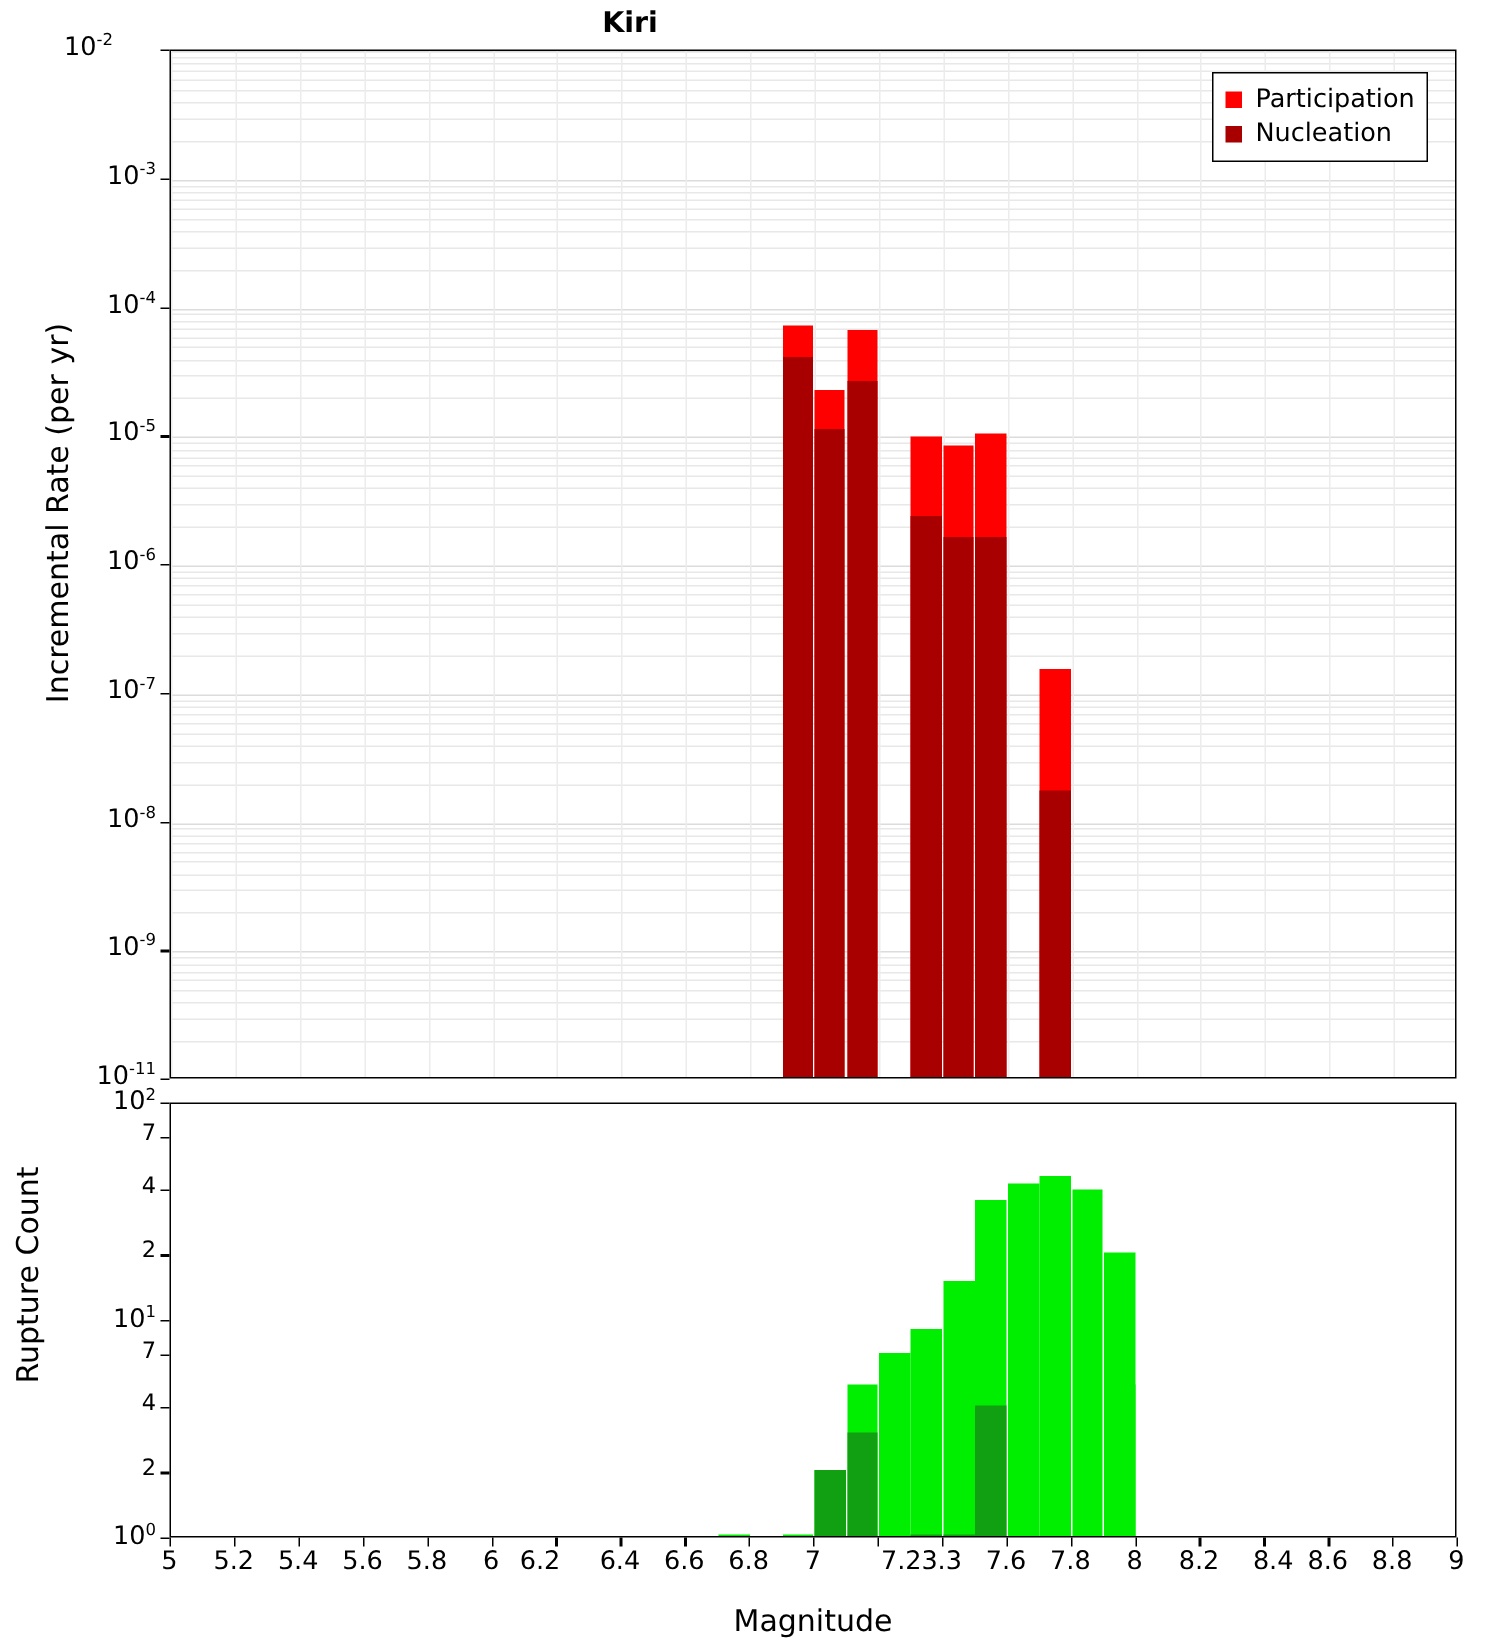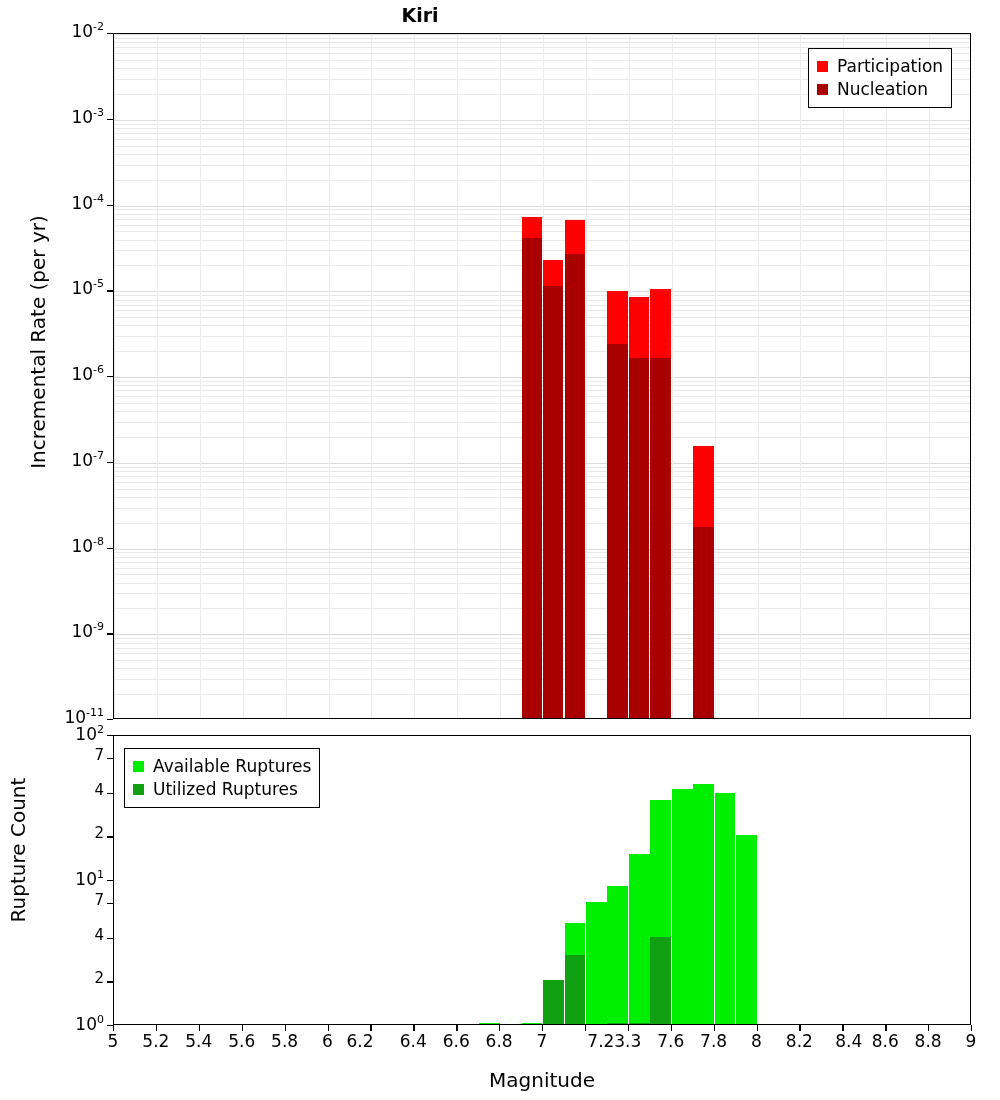--- a/index.html
+++ b/index.html
@@ -242,21 +242,21 @@
       <div class="ytick" style="left: 14px; width: 90px; top: 448.8px;">10<sup>-7</sup></div>
       <div class="tickmark" style="left: 107px; top: 461.8px; width: 6px; height: 1.4px;"></div>
       <div class="ytick" style="left: 14px; width: 90px; top: 363px;">10<sup>-6</sup></div>
       <div class="tickmark" style="left: 107px; top: 376px; width: 6px; height: 1.4px;"></div>
       <div class="ytick" style="left: 14px; width: 90px; top: 277.3px;">10<sup>-5</sup></div>
       <div class="tickmark" style="left: 107px; top: 290.3px; width: 6px; height: 1.4px;"></div>
       <div class="ytick" style="left: 14px; width: 90px; top: 191.5px;">10<sup>-4</sup></div>
       <div class="tickmark" style="left: 107px; top: 204.5px; width: 6px; height: 1.4px;"></div>
       <div class="ytick" style="left: 14px; width: 90px; top: 105.8px;">10<sup>-3</sup></div>
       <div class="tickmark" style="left: 107px; top: 118.8px; width: 6px; height: 1.4px;"></div>
-      <div class="ytick" style="left: 14px; width: 90px; top: 20px;">10<sup>-2</sup></div>
+      <div class="ytick" style="left: 14px; width: 90px; top: 20px; text-align: center;">10<sup>-2</sup></div>
       <div class="tickmark" style="left: 107px; top: 33px; width: 6px; height: 1.4px;"></div>
     </div>
 
   <div class="ylabel-top">Incremental Rate (per yr)</div>
 
   <div class="legend" id="legend-top">
     <div class="legend-row">
       <span class="swatch" id="sw-part" style="background: rgb(255, 0, 0);"></span>
       <span class="legend-text">Participation</span>
     </div>
@@ -305,30 +305,20 @@
       <div class="ytick ytick-small" style="left: 34px; width: 70px; top: 780.7px;">4</div>
       <div class="tickmark" style="left: 107px; top: 792.7px; width: 6px; height: 1.4px;"></div>
       <div class="ytick ytick-small" style="left: 34px; width: 70px; top: 745.5px;">7</div>
       <div class="tickmark" style="left: 107px; top: 757.5px; width: 6px; height: 1.4px;"></div>
       <div class="ytick" style="left: 34px; width: 70px; top: 723px;">10<sup>2</sup></div>
       <div class="tickmark" style="left: 107px; top: 735px; width: 6px; height: 1.4px;"></div>
     </div>
 
   <div class="ylabel-bottom">Rupture Count</div>
 
-  <div class="legend" id="legend-bottom">
-    <div class="legend-row">
-      <span class="swatch" id="sw-avail" style="background: rgb(0, 238, 0);"></span>
-      <span class="legend-text">Available Ruptures</span>
-    </div>
-    <div class="legend-row">
-      <span class="swatch" id="sw-util" style="background: rgb(17, 160, 17);"></span>
-      <span class="legend-text">Utilized Ruptures</span>
-    </div>
-  </div>
 
   <div id="xticks">
       <div class="xtick" style="left: 93px; top: 1031px;">5</div>
       <div class="tickmark" style="left: 113px; top: 1025px; width: 1.4px; height: 6px;"></div>
       <div class="xtick" style="left: 135.9px; top: 1031px;">5.2</div>
       <div class="tickmark" style="left: 155.9px; top: 1025px; width: 1.4px; height: 6px;"></div>
       <div class="xtick" style="left: 178.8px; top: 1031px;">5.4</div>
       <div class="tickmark" style="left: 198.8px; top: 1025px; width: 1.4px; height: 6px;"></div>
       <div class="xtick" style="left: 221.7px; top: 1031px;">5.6</div>
       <div class="tickmark" style="left: 241.7px; top: 1025px; width: 1.4px; height: 6px;"></div>

